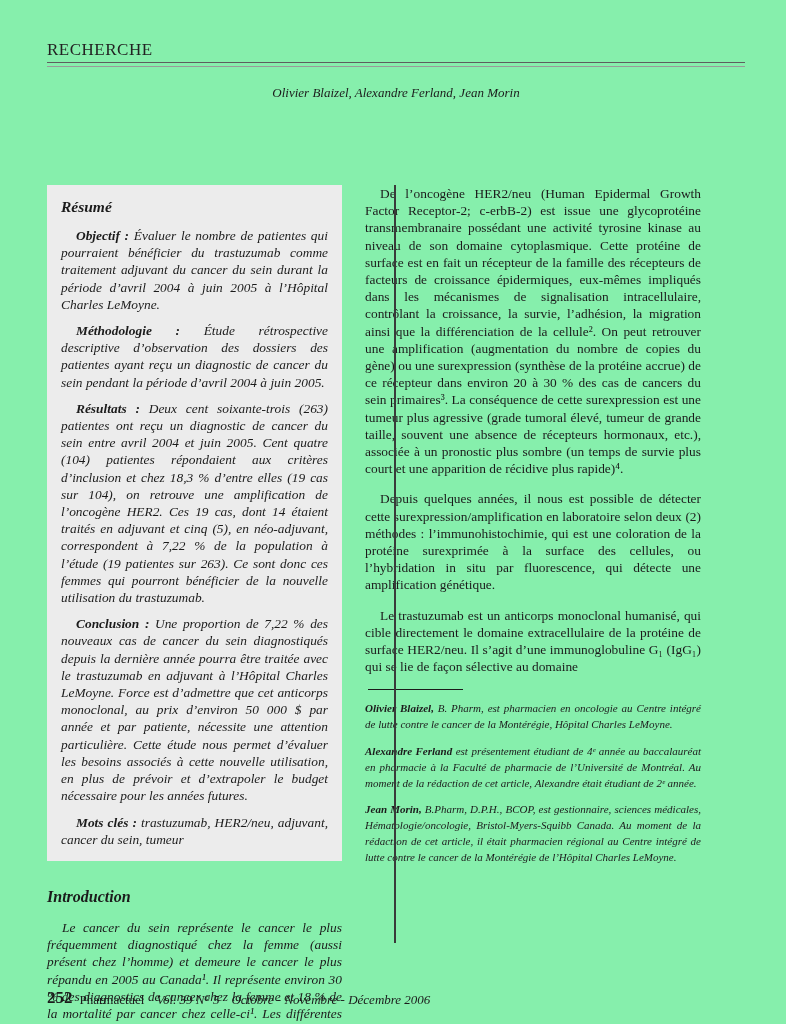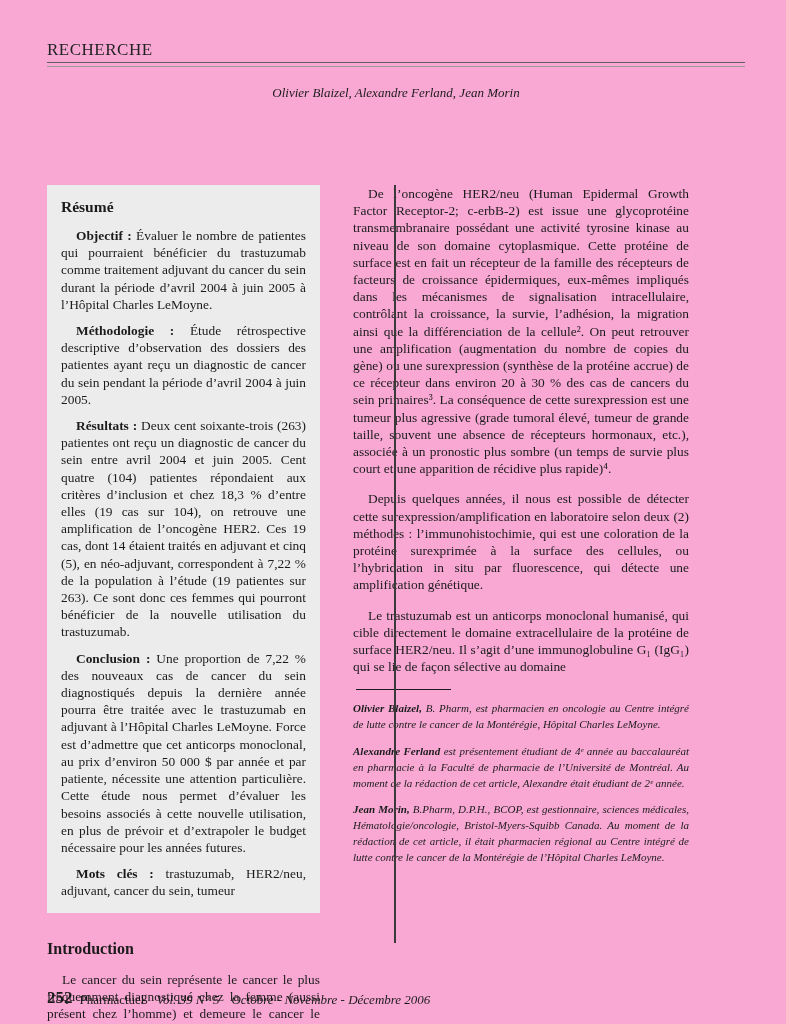--- a/index.html
+++ b/index.html
@@ -1,20 +1,20 @@
 <!DOCTYPE html>
 <html lang="fr"><head>
 <meta charset="utf-8">
 <style>
   html,body{margin:0;padding:0;background:#e8e8e8;}
   .page{
     position:relative;
     width:786px;height:1024px;
     margin:0 auto;
-    background:#f9a8d4;
+    background:#86efac;
     font-family:"Liberation Serif","DejaVu Serif",serif;
     color:#1b1b1b;
     overflow:hidden;
     box-sizing:border-box;
   }
   .kicker{
     position:absolute;top:40px;left:47px;
     font-size:17px;letter-spacing:0.5px;color:#222;
   }
   .kicker-rule{
@@ -30,21 +30,21 @@
   .article-title{
     font-size:17.5px;font-weight:bold;line-height:24px;margin:0;
   }
   .article-authors{
     font-size:13px;font-style:italic;margin-top:5px;
   }
   .columns{
     position:absolute;top:185px;left:47px;right:41px;bottom:40px;
     display:flex;
   }
-  .col-left{width:273px;margin-right:33px;}
+  .col-left{width:295px;margin-right:23px;font-style:italic;}
   .col-right{width:336px;}
   .col-divider{
     position:absolute;left:347px;top:0;height:758px;width:1.5px;
     background:#3a3a3a;
   }
   .resume-box{
     background:#ececec;
     padding:13px 14px 4px 14px;
     box-sizing:border-box;
   }

